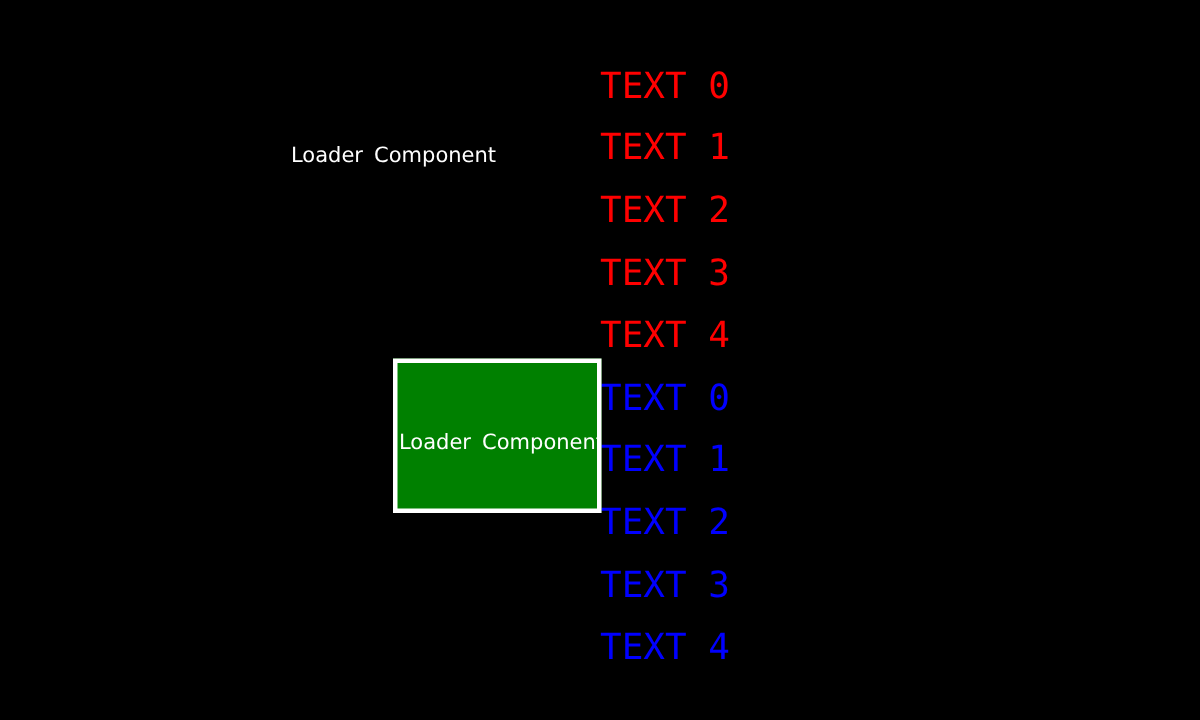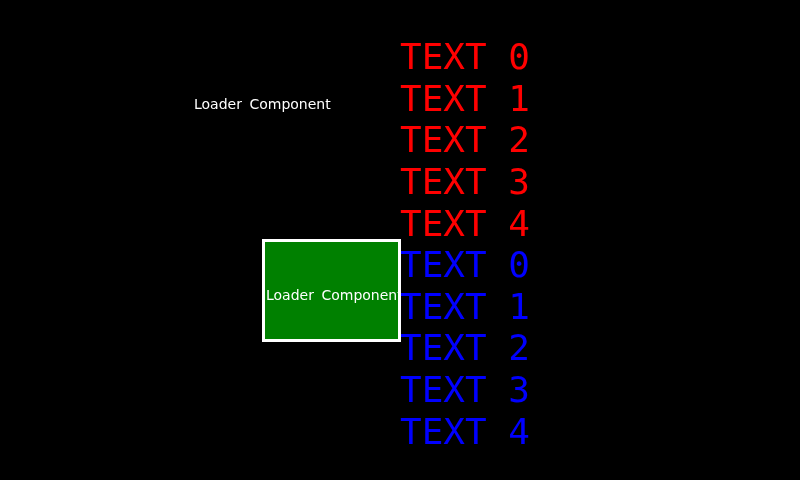--- a/index.html
+++ b/index.html
@@ -54,21 +54,21 @@
     position: absolute;
     left: 400px;
     top: 36px;
     z-index: 2;
   }
   .text-row {
     height: 41.6px;
     display: flex;
     align-items: center;
     font-family: "DejaVu Sans Mono", monospace;
-    font-size: 36px;
+    font-size: 24px;
     white-space: pre;
   }
   .text-row.red  { color: #ff0000; }
   .text-row.blue { color: #0000ff; }
 </style>
 </head>
 <body>
 
 <div class="screen">
 

